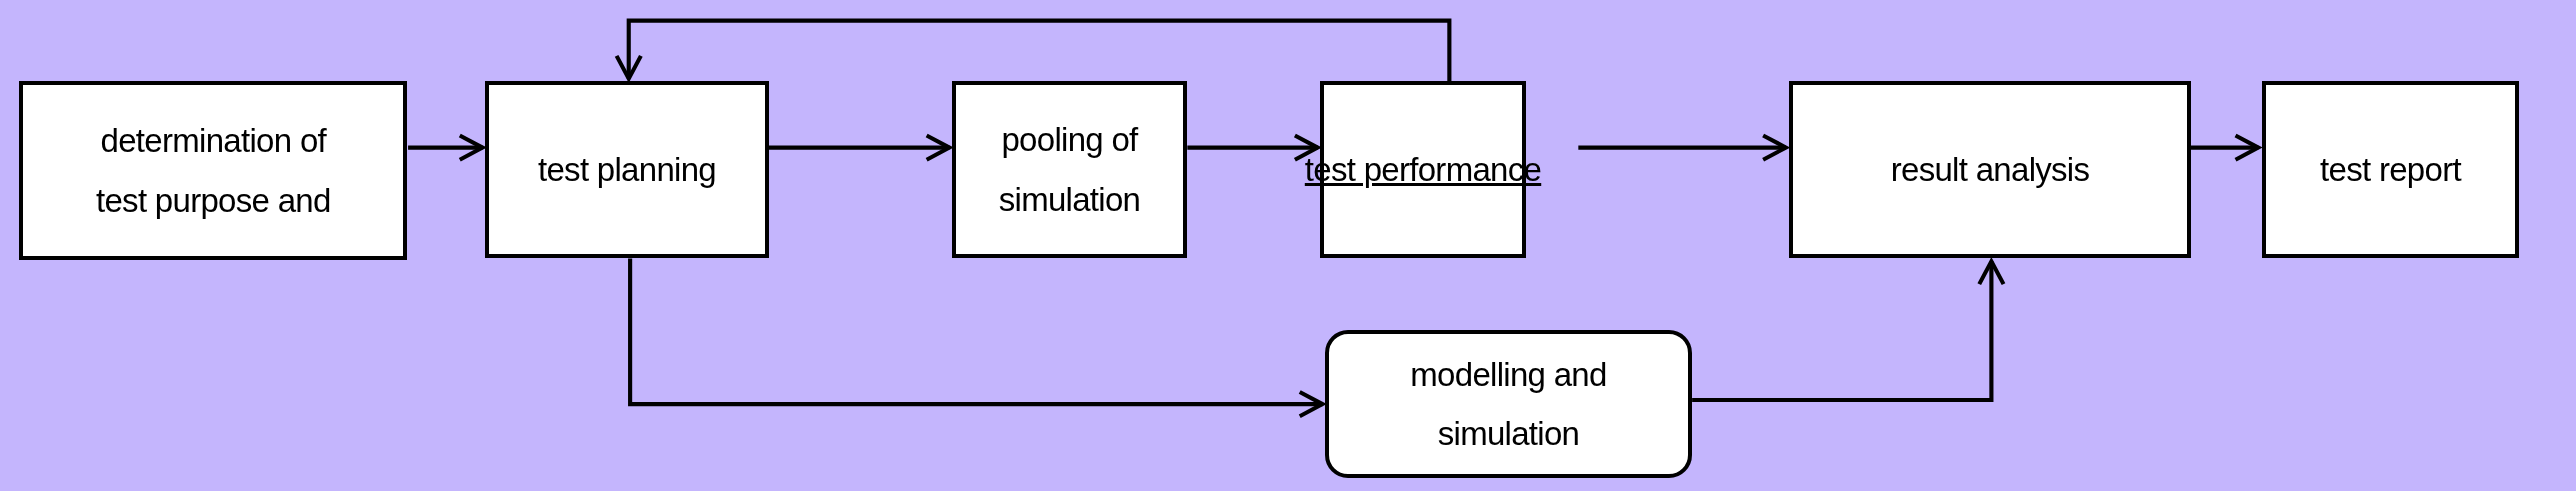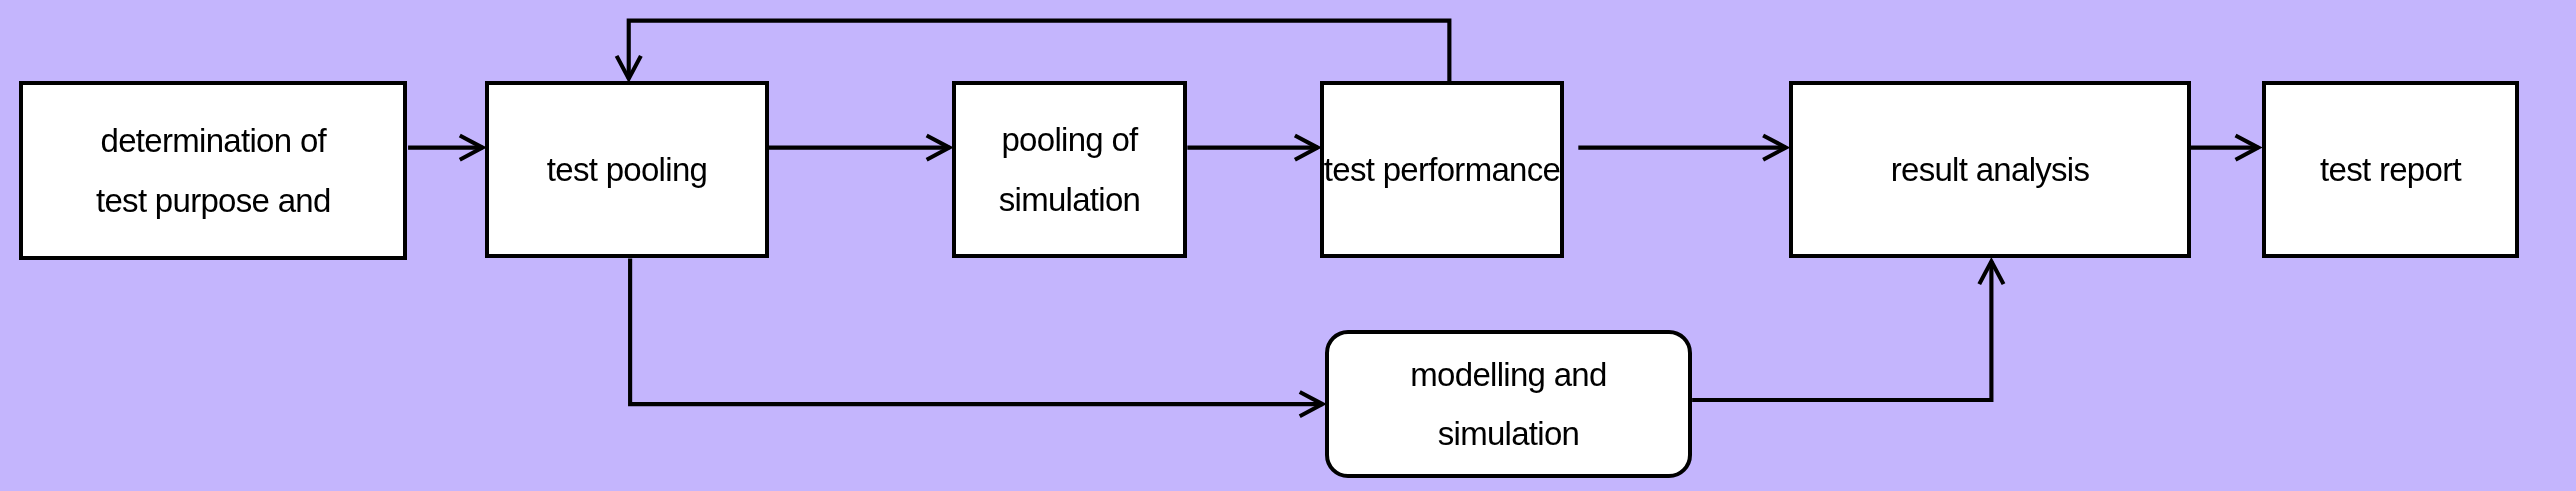--- a/index.html
+++ b/index.html
@@ -45,21 +45,21 @@
     letter-spacing: -0.7px;
   }
   .node .line {
     display: block;
     white-space: nowrap;
   }
   
   #node-determination   { left: 19.3px;   top: 81px; width: 388px; height: 179px; }
   #node-test-planning   { left: 485px;  top: 81px; width: 284px; height: 177px; }
   #node-pooling         { left: 952px; top: 81px; width: 235px; height: 177px; }
-  #node-test-performance{ left: 1320px; top: 81px; width: 244px; height: 177px; }
+  #node-test-performance{ left: 1320px; top: 81px; width: 206px; height: 177px; text-decoration: underline; }
   #node-result-analysis { left: 1789px; top: 81px; width: 402px; height: 177px; align-items: center; }
   #node-test-report     { left: 2262px; top: 81px; width: 257px; height: 177px; }
   #node-modelling       { left: 1325px; top: 330px; width: 367px; height: 148px; border-radius: 23px; }
 </style>
 </head>
 <body>
 
 <div class="canvas">
 
   <svg class="edges" width="2576" height="491" viewBox="0 0 3732 712" xmlns="http://www.w3.org/2000/svg">
@@ -78,21 +78,21 @@
     <path class="edge" d="M 912 375 L 912 586 L 1916 586" marker-end="url(#arrow)"></path>
     <path class="edge" d="M 2452 580 L 2886 580 L 2886 379" marker-end="url(#arrow)"></path>
   </svg>
 
   <div class="node" id="node-determination">
     <span class="line">determination of</span>
     <span class="line">test purpose and</span>
   </div>
 
   <div class="node" id="node-test-planning">
-    <span class="line">test pooling</span>
+    <span class="line">test planning</span>
   </div>
 
   <div class="node" id="node-pooling">
     <span class="line">pooling of</span>
     <span class="line">simulation</span>
   </div>
 
   <div class="node" id="node-test-performance">
     <span class="line">test performance</span>
   </div>

